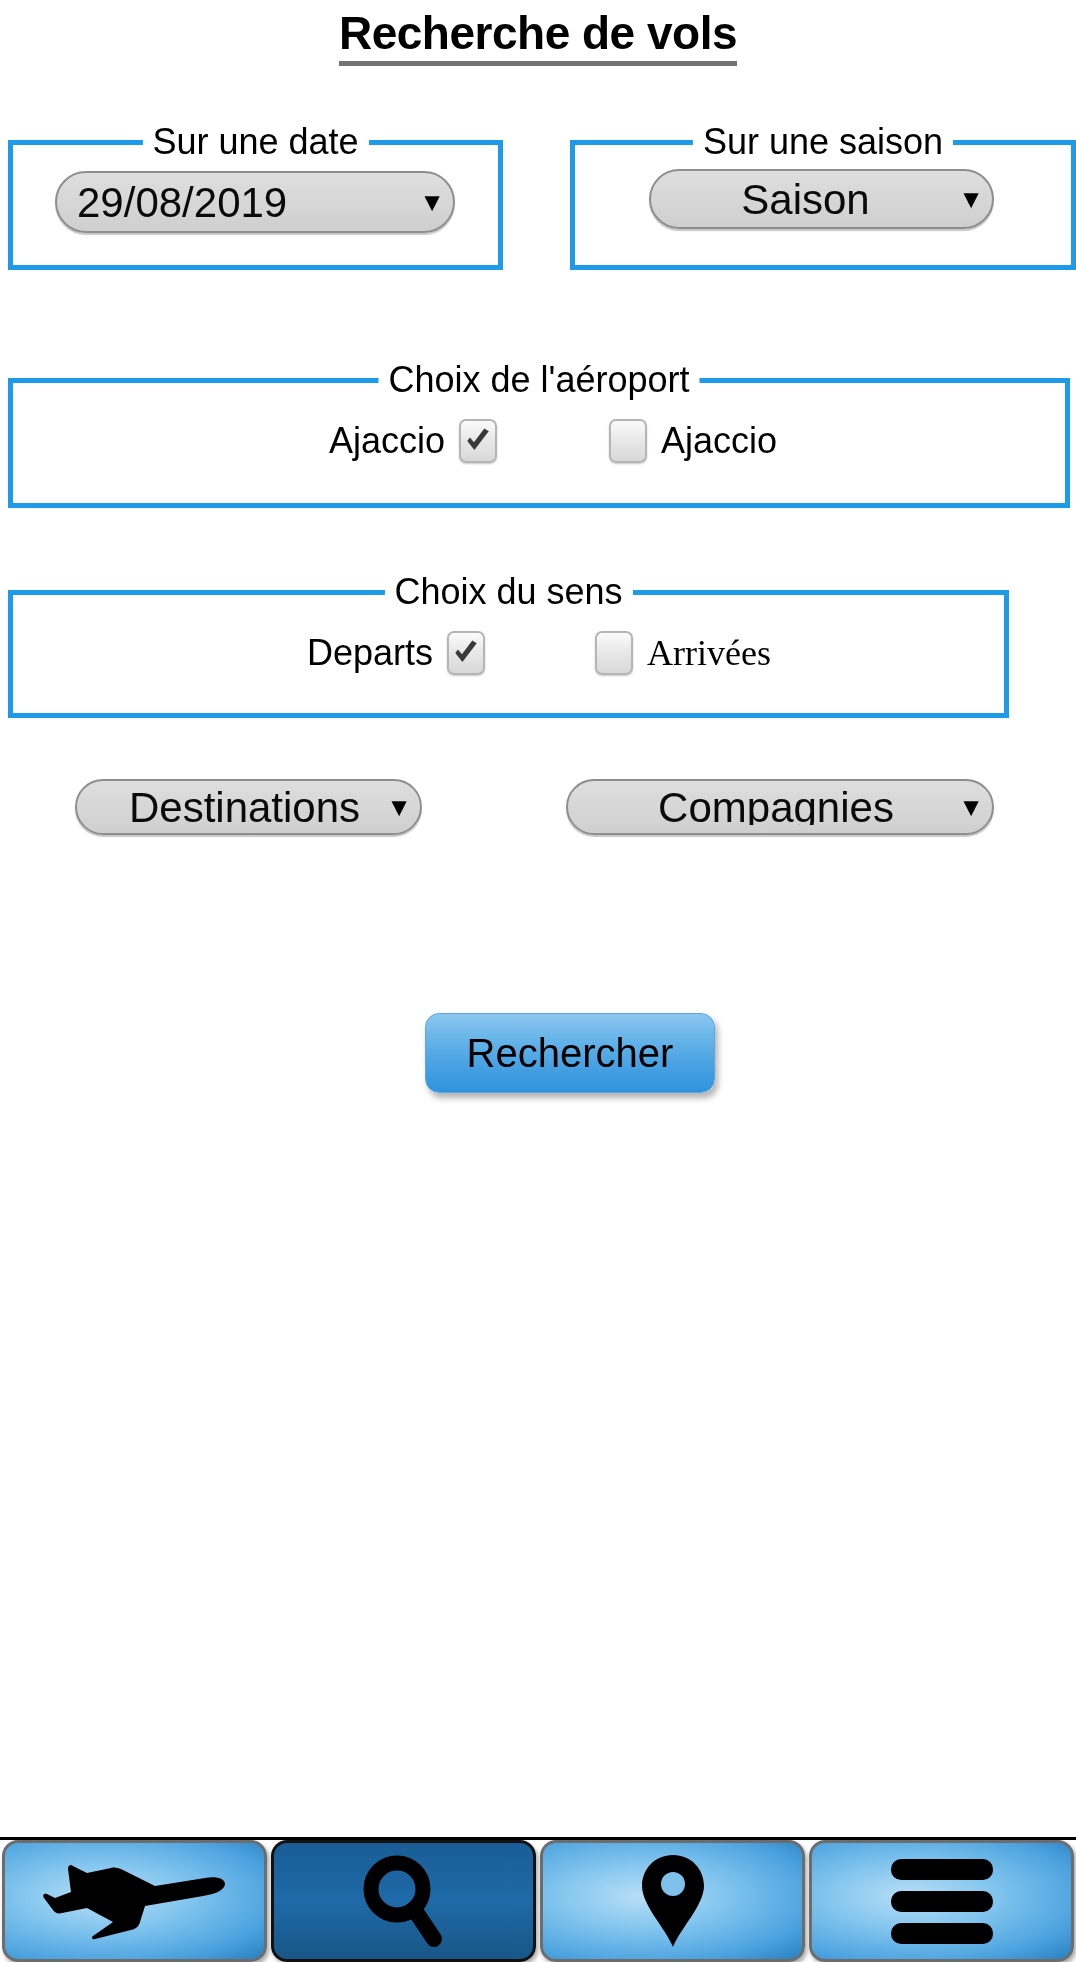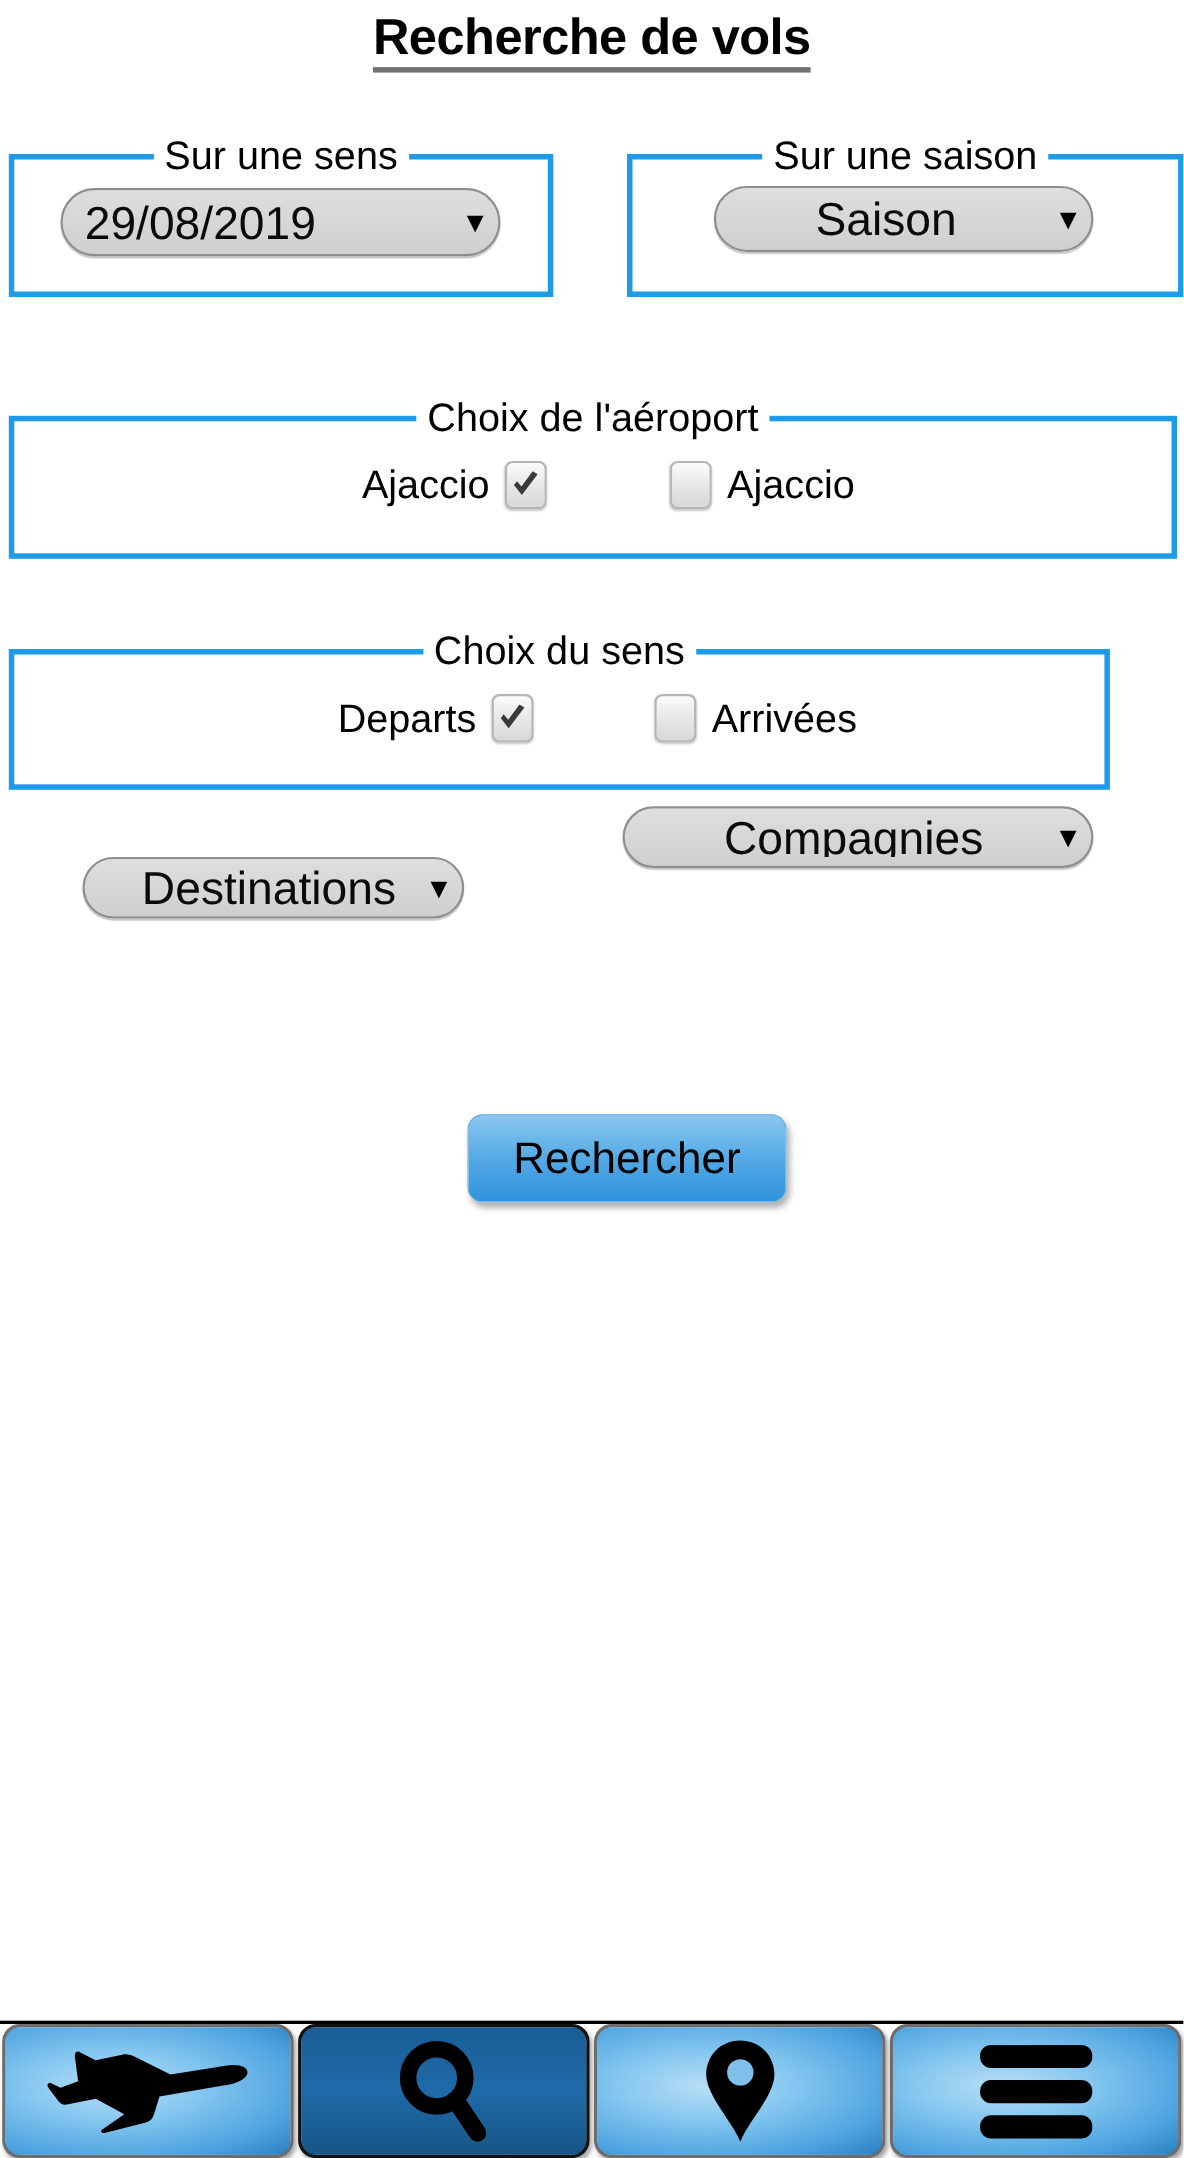--- a/index.html
+++ b/index.html
@@ -168,21 +168,21 @@
   .nav-btn svg { display: block; }
 </style>
 </head>
 <body>
 
 <div class="page-title">
   <span>Recherche de vols</span>
 </div>
 
 <div class="group" style="left:8px; top:140px; width:495px; height:130px;">
-  <div class="group-legend">Sur une sens</div>
+  <div class="group-legend">Sur une date</div>
   <div class="spinner left-text" style="left:42px; top:26px; width:400px; height:62px;">
     <div class="spin-label">29/08/2019</div>
     <div class="spin-arrow">▼</div>
   </div>
 </div>
 
 <div class="group" style="left:570px; top:140px; width:506px; height:130px;">
   <div class="group-legend">Sur une saison</div>
   <div class="spinner center-text" style="left:74px; top:24px; width:345px; height:60px;gap:24px;">
     <div class="spin-label">Saison</div>
@@ -217,32 +217,32 @@
     <span class="chk-label">Departs</span>
     <span class="checkbox" style="margin-left:14px;">
       <span class="tick">
         <svg viewBox="0 0 38 44">
             <path d="M7 22 L15 32 L31 11 L26 8 L14.5 23.5 L10 18 Z" fill="#3a3a3a"></path>
           </svg>
       </span>
     </span>
   </div>
 
-  <div class="chk-row" style="left:582px; top:36px;">
+  <div class="chk-row" style="left:582px; top:36px;font-family:Liberation Serif, serif;">
     <span class="checkbox"></span>
     <span class="chk-label" style="margin-left:14px;">Arrivées</span>
   </div>
 </div>
 
 <div class="spinner center-text" style="left:75px; top:779px; width:347px; height:56px;">
   <div class="spin-label">Destinations</div>
   <div class="spin-arrow">▼</div>
 </div>
 
-<div class="spinner center-text" style="left:566px; top:733px; width:428px; height:56px;">
+<div class="spinner center-text" style="left:566px; top:779px; width:428px; height:56px;">
   <div class="spin-label">Compagnies</div>
   <div class="spin-arrow">▼</div>
 </div>
 
 <div class="search-btn" style="left:389px; top:1013px; width:290px; height:80px;">
   <span>Rechercher</span>
 </div>
 
 <div class="bottom-nav">
 

